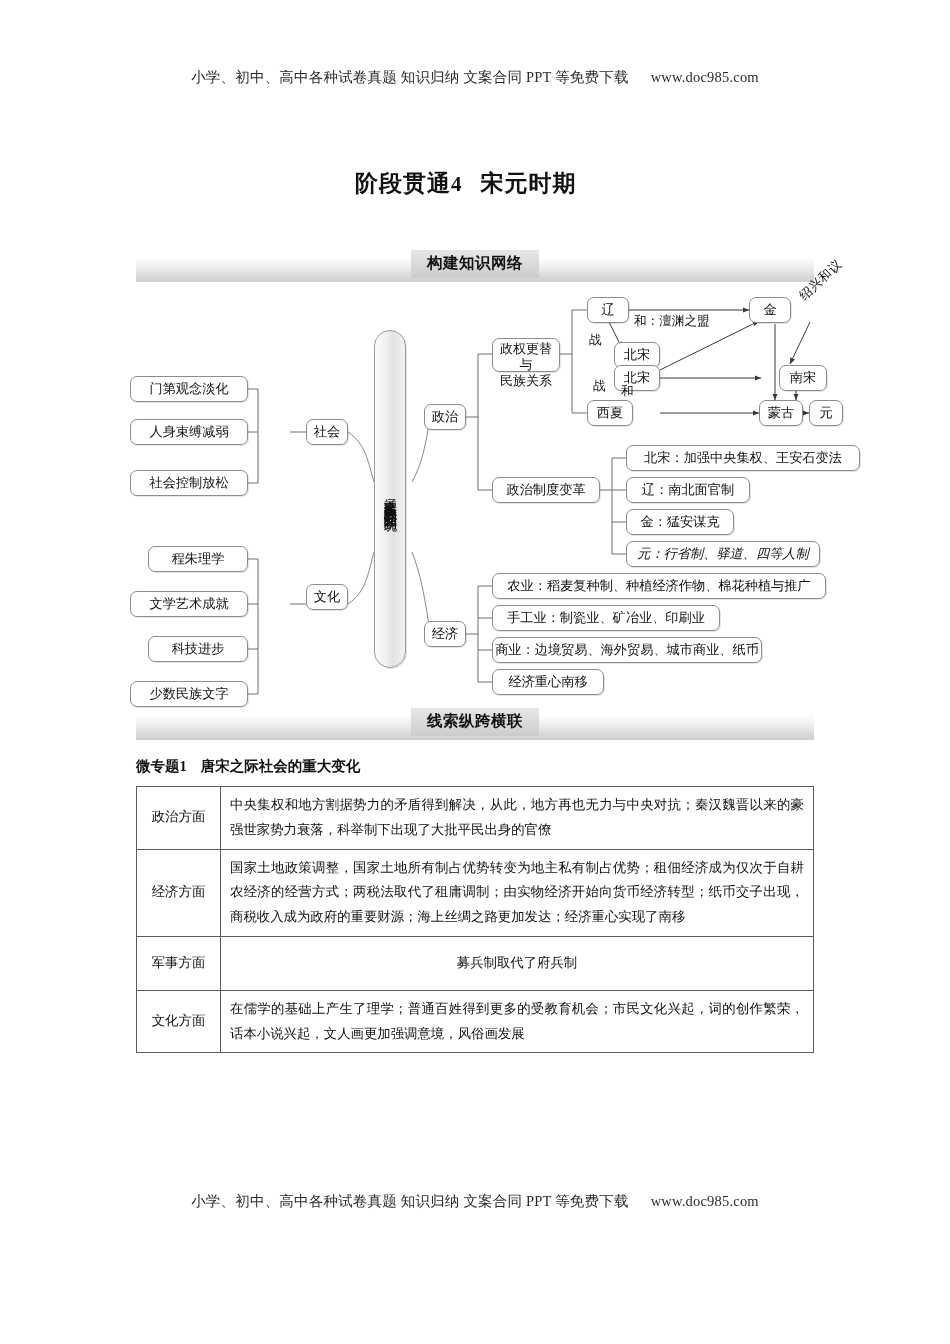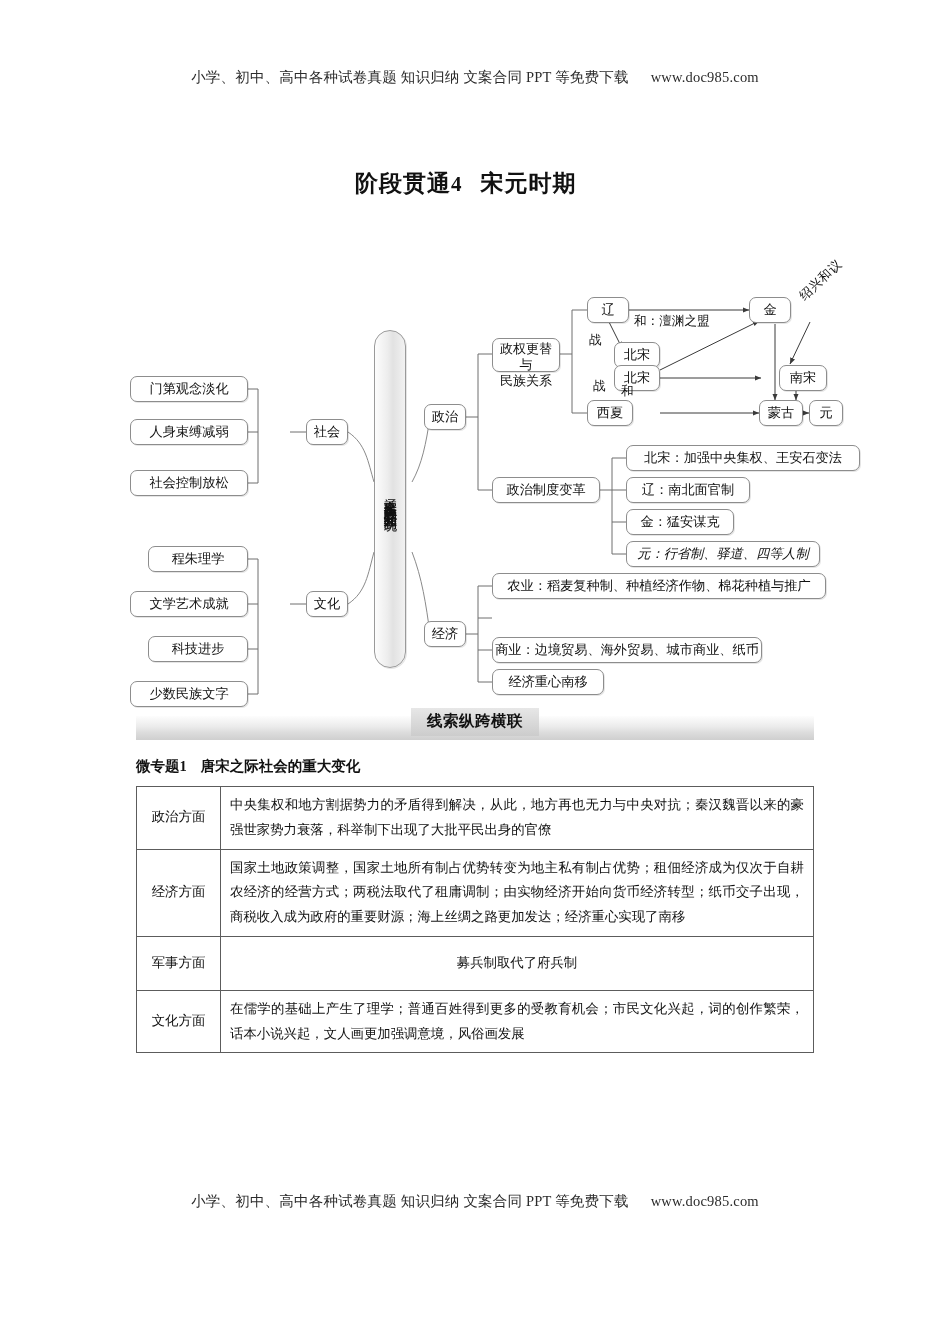--- a/index.html
+++ b/index.html
@@ -172,20 +172,23 @@
 <div class="page">
 
   <div class="runner" id="runner-top">
     <span>小学、初中、高中各种试卷真题  知识归纳  文案合同  PPT 等免费下载</span><span class="url">www.doc985.com</span>
   </div>
 
   <div class="doc-title">
     <span>阶段贯通</span><span class="num">4</span><span class="gap"></span><span>宋元时期</span>
   </div>
 
+  <div class="banner" id="banner-1">
+    <div class="chip">构建知识网络</div>
+  </div>
 
   <div class="diagram">
 
     <svg width="700" height="416">
       <defs>
         <marker id="ah" markerWidth="7" markerHeight="7" refX="6.2" refY="2.6" orient="auto">
           <path d="M0,0 L6.4,2.6 L0,5.2 z" fill="#3a3a3a"></path>
         </marker>
       </defs>
       <g stroke="#6f6f6f" stroke-width="1" fill="none">
@@ -244,21 +247,21 @@
 
     <div class="node pad" style="left:0px; top:90px; width:118px; height:26px;">门第观念淡化</div>
     <div class="node pad" style="left:0px; top:133px; width:118px; height:26px;">人身束缚减弱</div>
     <div class="node pad" style="left:0px; top:184px; width:118px; height:26px;">社会控制放松</div>
     <div class="node pad" style="left:176px; top:133px; width:42px; height:26px;">社会</div>
 
     <div class="node pad" style="left:18px; top:260px; width:100px; height:26px;">程朱理学</div>
     <div class="node pad" style="left:0px; top:305px; width:118px; height:26px;">文学艺术成就</div>
     <div class="node pad" style="left:18px; top:350px; width:100px; height:26px;">科技进步</div>
     <div class="node pad" style="left:0px; top:395px; width:118px; height:26px;">少数民族文字</div>
-    <div class="node pad" style="left:176px; top:305px; width:42px; height:26px;">文化</div>
+    <div class="node pad" style="left:176px; top:298px; width:42px; height:26px;">文化</div>
 
     <div class="spine" style="left:244px; top:44px; width:32px; height:338px;">辽宋夏金多民族政权的并立与元朝的统一</div>
 
     <div class="node pad" style="left:294px; top:118px; width:42px; height:26px;">政治</div>
     <div class="node pad" style="left:294px; top:335px; width:42px; height:26px;">经济</div>
 
     <div class="node two-line" style="left:362px; top:52px; width:68px; height:34px; display:block; padding-top:2px;">
       <div style="text-align:center; font-size:13px; line-height:1.22;">政权更替与</div>
       <div style="text-align:center; font-size:13px; line-height:1.22;">民族关系</div>
     </div>
@@ -278,20 +281,21 @@
     <div class="edge-label" style="left:491px; top:97px;">和</div>
     <div class="edge-label rot" style="left:666px; top:6px;">绍兴和议</div>
 
     <div class="node pad" style="left:362px; top:191px; width:108px; height:26px;">政治制度变革</div>
     <div class="node pad" style="left:496px; top:159px; width:234px; height:26px;">北宋：加强中央集权、王安石变法</div>
     <div class="node pad" style="left:496px; top:191px; width:124px; height:26px;">辽：南北面官制</div>
     <div class="node pad" style="left:496px; top:223px; width:108px; height:26px;">金：猛安谋克</div>
     <div class="node pad" style="left:496px; top:255px; width:194px; height:26px;font-style:italic;">元：行省制、驿道、四等人制</div>
 
     <div class="node pad" style="left:362px; top:287px; width:334px; height:26px;">农业：稻麦复种制、种植经济作物、棉花种植与推广</div>
+    <div class="node pad" style="left:362px; top:319px; width:228px; height:26px;">手工业：制瓷业、矿冶业、印刷业</div>
     <div class="node pad" style="left:362px; top:351px; width:270px; height:26px;">商业：边境贸易、海外贸易、城市商业、纸币</div>
     <div class="node pad" style="left:362px; top:383px; width:112px; height:26px;">经济重心南移</div>
   </div>
 
   <div class="banner" id="banner-2">
     <div class="chip">线索纵跨横联</div>
   </div>
 
   <div class="micro-title">
     <span>微专题</span><span class="num">1</span><span class="gap"></span><span>唐宋之际社会的重大变化</span>

